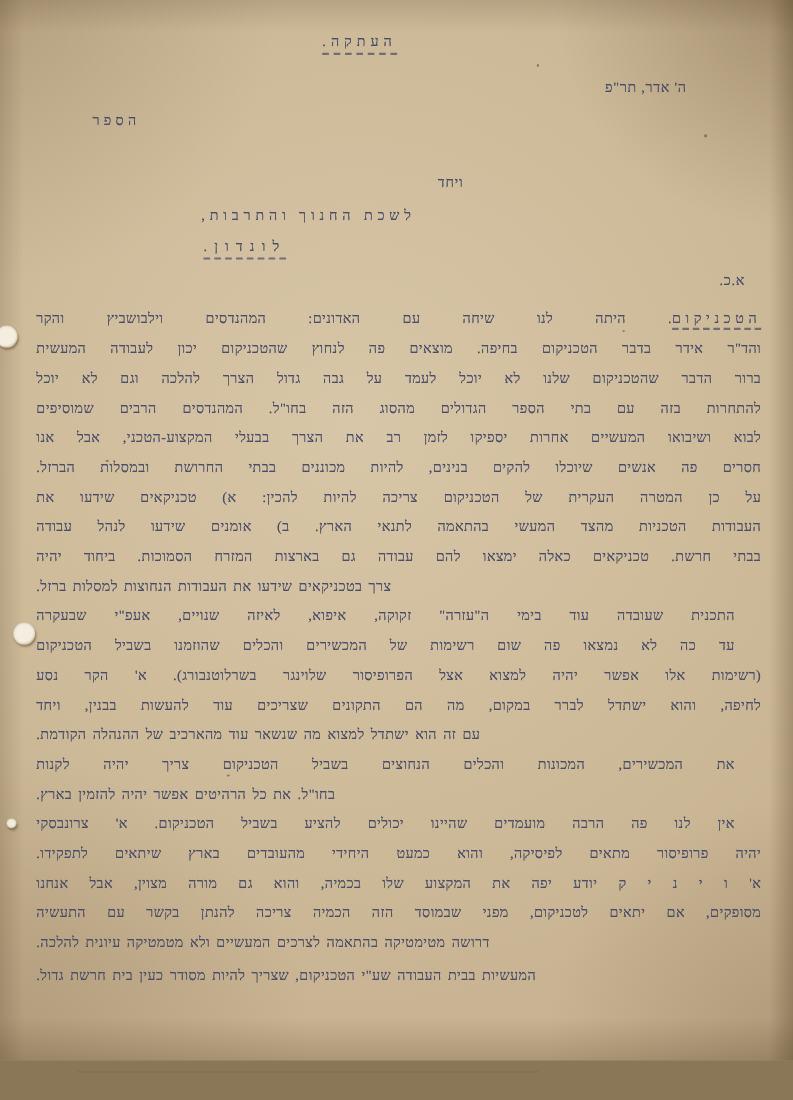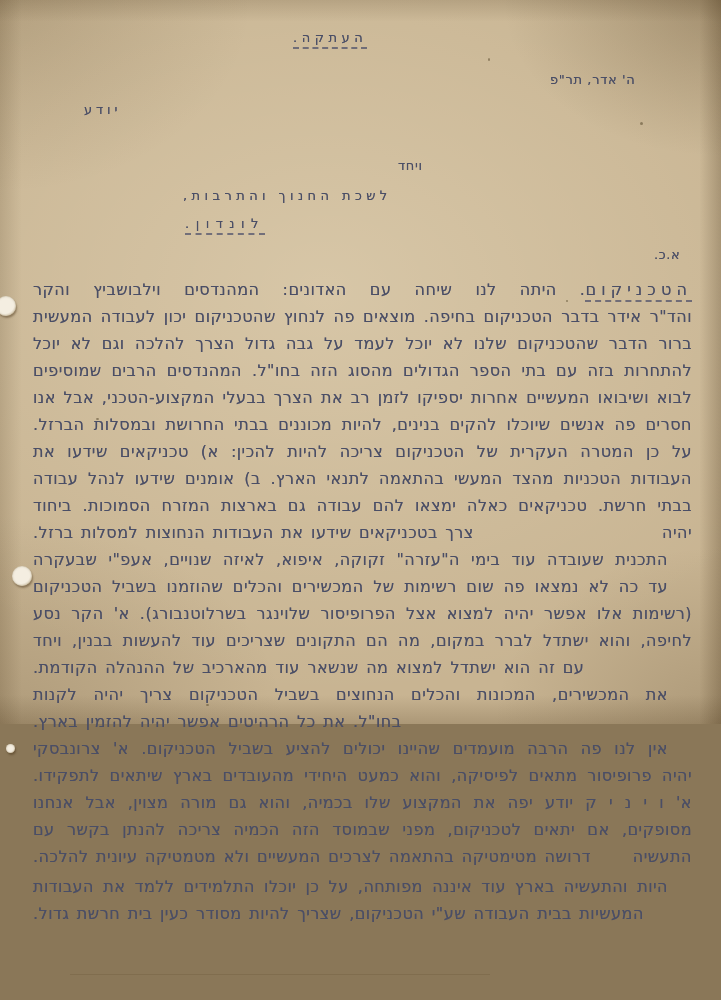--- a/index.html
+++ b/index.html
@@ -3,49 +3,50 @@
 <meta charset="utf-8">
 <style>
   html,body{margin:0;padding:0;}
   body{
     width:721px;height:1000px;
     background:#8a7758;
     font-family:"DejaVu Sans",sans-serif;
     overflow:hidden;
   }
   .page{
-    position:relative;width:721px;height:724px;
+    position:relative;width:721px;height:964px;
     background-color:#c8b492;
     background-image:
       radial-gradient(120% 90% at 45% 40%, rgba(255,246,222,.28), rgba(0,0,0,0) 62%),
       radial-gradient(42% 30% at 100% 0%, rgba(75,56,28,.30), rgba(0,0,0,0) 72%),
       radial-gradient(50% 38% at 0% 0%, rgba(75,56,28,.18), rgba(0,0,0,0) 70%),
       radial-gradient(55% 40% at 0% 100%, rgba(75,56,28,.20), rgba(0,0,0,0) 72%),
       radial-gradient(45% 35% at 100% 100%, rgba(75,56,28,.22), rgba(0,0,0,0) 70%),
       linear-gradient(to left, rgba(80,60,32,.32), rgba(0,0,0,0) 3%),
       linear-gradient(to right, rgba(80,60,32,.20), rgba(0,0,0,0) 3%),
       linear-gradient(to bottom, rgba(80,60,32,.20), rgba(0,0,0,0) 3%),
       linear-gradient(to top, rgba(80,60,32,.24), rgba(0,0,0,0) 4%);
     direction:rtl;
     color:#4a4e66;
+    font-family:Liberation Serif, serif;
   }
   .txt{
     position:absolute;
     font-size:13px;
     letter-spacing:.05em;
     white-space:nowrap;
     text-shadow:0 0 .6px rgba(66,70,100,.65);
   }
   .sp1{letter-spacing:.35em;}
   .sp2{letter-spacing:.34em;}
   .sp3{letter-spacing:.5em;}
   .dashed{border-bottom:2px dashed rgba(72,76,104,.7);padding-bottom:2px;}
   .body-block{
     position:absolute;top:276px;right:29px;left:33px;
-    font-size:16px;line-height:27px;
+    font-size:13px;line-height:27px;
     letter-spacing:.03em;word-spacing:2px;
     text-shadow:0 0 .6px rgba(66,70,100,.6);
   }
   .para{margin:0;}
   .ln{height:27px;}
   .fill{text-align:justify;text-align-last:justify;}
   .end{text-align:left;}
   .ind{padding-right:24px;}
   .subj{letter-spacing:.32em;border-bottom:2px dashed rgba(72,76,104,.7);padding-bottom:1px;}
   .hole{
@@ -69,21 +70,21 @@
 </style>
 </head>
 <body>
 
 <div class="page">
 
   <span class="txt sp1 dashed" style="left:293px;top:30px;">העתקה.</span>
 
   <span class="txt" style="left:550px;top:72px;">ה' אדר, תר"פ</span>
 
-  <span class="txt" style="left:84px;top:102px;letter-spacing:.3em;">יודע</span>
+  <span class="txt" style="left:84px;top:102px;letter-spacing:.3em;">הספר</span>
 
   <span class="txt" style="left:398px;top:158px;">ויחד</span>
 
   <span class="txt sp2" style="left:183px;top:188px;">לשכת החנוך והתרבות,</span>
 
   <span class="txt sp3 dashed" style="left:185px;top:216px;">לונדון.</span>
 
   <span class="txt" style="left:654px;top:247px;">א.כ.</span>
 
   <div class="body-block">
@@ -121,21 +122,20 @@
 
     <div class="para">
       <div class="ln fill ind">אין לנו פה הרבה מועמדים שהיינו יכולים להציע בשביל הטכניקום. א' צרונבסקי</div>
       <div class="ln fill">יהיה פרופיסור מתאים לפיסיקה, והוא כמעט היחידי מהעובדים בארץ שיתאים לתפקידו.</div>
       <div class="ln fill">א' ו י נ י ק  יודע יפה את המקצוע שלו בכמיה, והוא גם מורה מצוין, אבל אנחנו</div>
       <div class="ln fill">מסופקים, אם יתאים לטכניקום, מפני שבמוסד הזה הכמיה צריכה להנתן בקשר עם התעשיה</div>
       <div class="ln end">דרושה מטימטיקה בהתאמה לצרכים המעשיים ולא מטמטיקה עיונית להלכה.</div>
     </div>
 
     <div class="para" style="margin-top:3px;">
-      <div class="ln fill ind">היות והתעשיה בארץ עוד איננה מפותחה, על כן יוכלו התלמידים ללמד את העבודות</div>
       <div class="ln end">המעשיות בבית העבודה שע"י הטכניקום, שצריך להיות מסודר כעין בית חרשת גדול.</div>
     </div>
 
   </div>
 
   <div class="hole hole1"></div>
   <div class="hole hole2"></div>
   <div class="hole hole3"></div>
 
   <div class="speck s1"></div>

